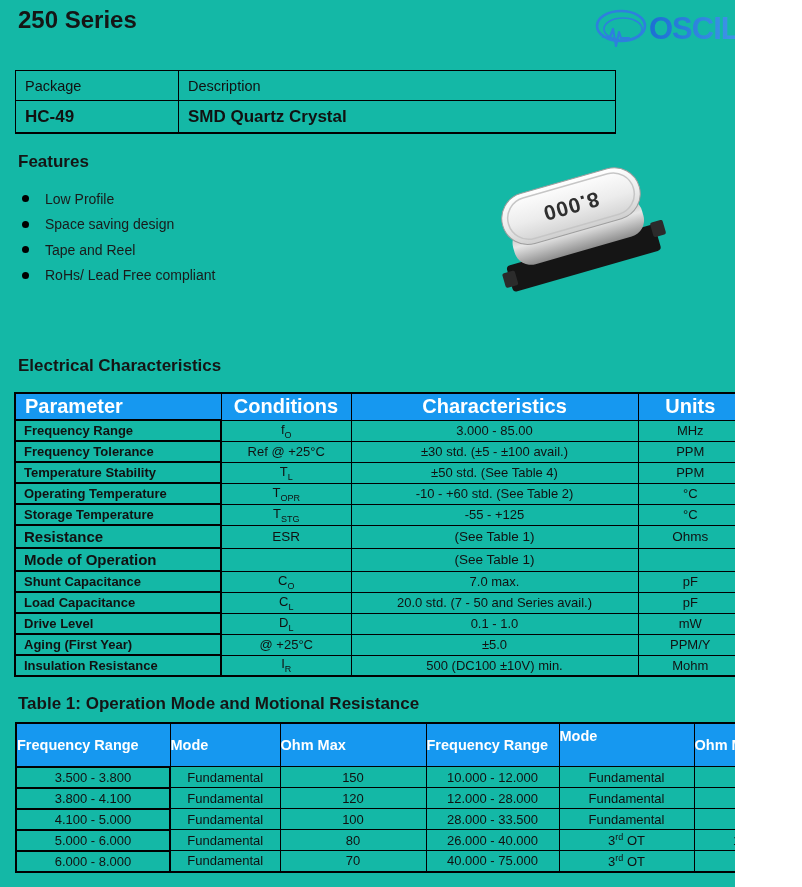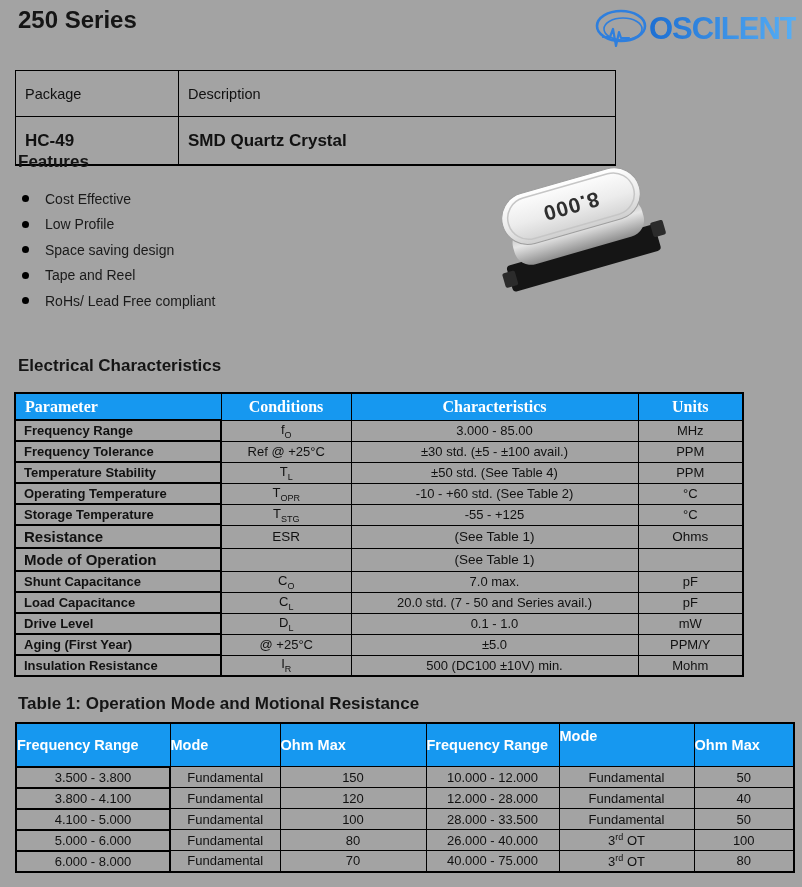--- a/index.html
+++ b/index.html
@@ -1,47 +1,47 @@
 <!DOCTYPE html>
 <html style="--hdr-blue: #1698F0;"><head>
 <meta charset="utf-8">
 <style>
   html,body{margin:0;padding:0;background:#fff;}
   .page{
-    position:relative;width:802px;height:887px;background:#a3a3a3;overflow:hidden;
+    position:relative;width:735px;height:887px;background:#14b8a6;overflow:hidden;
     font-family:"Liberation Sans",sans-serif;color:#111;
   }
   
   .page-title{position:absolute;left:18px;top:6px;margin:0;font-size:24px;font-weight:bold;color:#151515;}
   .logo{position:absolute;left:594px;top:6px;width:202px;height:46px;}
   
   .pkg{position:absolute;left:15px;top:70px;width:600px;border-collapse:collapse;table-layout:fixed;
        border:1px solid #000;border-bottom:2px solid #000;}
-  .pkg td{border:1px solid #000;padding:12px 9px;vertical-align:middle;}
+  .pkg td{border:1px solid #000;padding:4px 9px;vertical-align:middle;}
   .pkg tr.hd td{height:21px;font-size:14.5px;}
   .pkg tr.dt td{height:23px;font-size:17px;font-weight:bold;border-bottom:2px solid #000;}
   
   .sec-h{position:absolute;margin:0;font-size:17px;font-weight:bold;color:#151515;}
   .features-h{left:18px;top:152px;}
   .elec-h{left:18px;top:356px;}
   .t1-h{left:18px;top:694px;}
   
   .features{position:absolute;left:20px;top:186px;margin:0;padding:0;list-style:none;}
   .features li{display:flex;align-items:center;height:25.5px;font-size:14px;color:#1a1a1a;}
   .features .dot{width:7px;height:7px;border-radius:50%;background:#000;margin:0 16px 0 2px;flex:0 0 auto;}
   
   .crystal{position:absolute;left:483px;top:156px;width:186px;height:150px;}
   
   table.data{border-collapse:collapse;table-layout:fixed;border:2px solid #000;position:absolute;}
   table.data th{background:var(--hdr-blue,#1698F0);color:#fff;font-weight:bold;border:1px solid #000;padding:0;}
   table.data td{border:1px solid #000;padding:0 4px;text-align:center;vertical-align:middle;
                 font-size:13px;color:#111;overflow:hidden;white-space:nowrap;}
   
   .elec{left:14px;top:392px;width:728px;}
-  .elec th{height:25px;font-size:16px;font-family:Liberation Serif, serif;}
+  .elec th{height:25px;font-size:20px;}
   .elec th.left{text-align:left;padding-left:9px;}
   .elec td{height:19px;}
   .elec td.c0{text-align:left;padding-left:8px;font-weight:bold;border:2px solid #000;}
   .elec tr.large td{height:21px;font-size:13.5px;}
   .elec tr.large td.c0{font-size:15px;}
   sub{font-size:9px;}
   sup{font-size:9px;}
   
   .t1{left:15px;top:722px;width:778px;}
   .t1 th{height:39px;font-size:14.5px;text-align:left;padding:0 6px 0 10px;vertical-align:middle;line-height:1.25;}
@@ -85,24 +85,20 @@
     </tr>
     <tr class="dt">
       <td>HC-49</td>
       <td>SMD Quartz Crystal</td>
     </tr>
   </tbody>
     </table>
 
   <h2 class="sec-h features-h">Features</h2>
   <ul class="features" id="features-list">
-      <li>
-        <span class="dot"></span>
-        <span>Cost Effective</span>
-      </li>
       <li>
         <span class="dot"></span>
         <span>Low Profile</span>
       </li>
       <li>
         <span class="dot"></span>
         <span>Space saving design</span>
       </li>
       <li>
         <span class="dot"></span>

